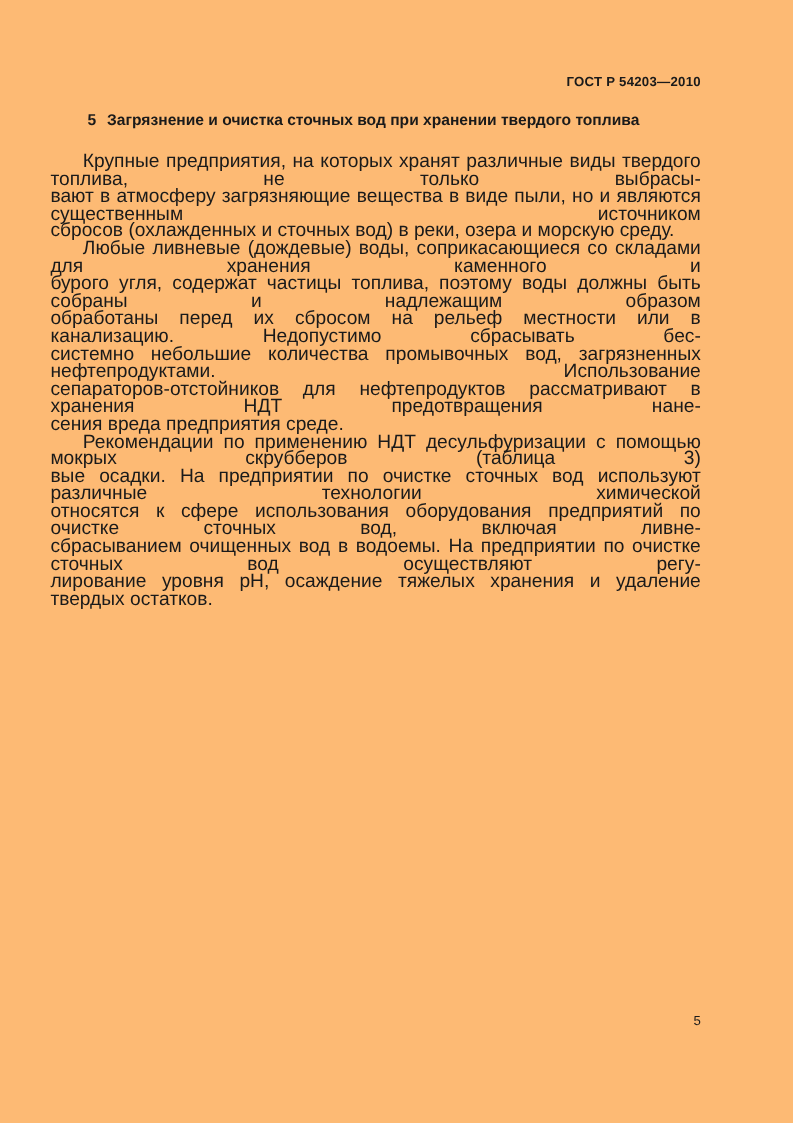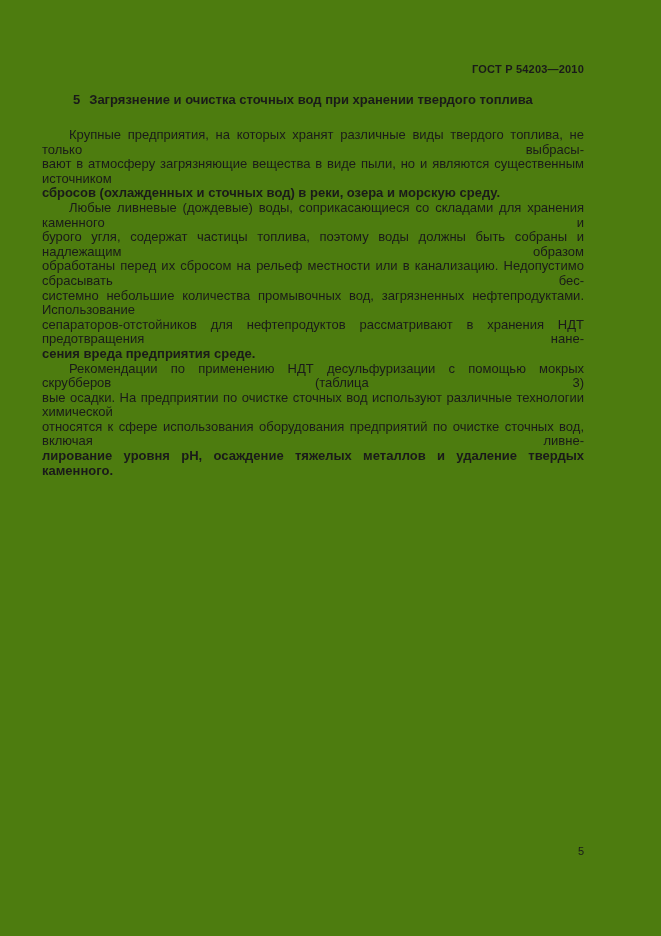--- a/index.html
+++ b/index.html
@@ -4,21 +4,21 @@
 <style>
   html, body {
     margin: 0;
     padding: 0;
     background: #ffffff;
   }
   .page {
     position: relative;
     width: 661px;
     height: 936px;
-    background: #4d7c0f;
+    background: #fdba74;
     font-family: "Liberation Sans", "DejaVu Sans", sans-serif;
     color: #1a1a1a;
     overflow: hidden;
   }
   .content {
     position: absolute;
     left: 42px;
     top: 63px;
     width: 542px;
   }
@@ -33,37 +33,36 @@
     margin: 16px 0 0 31px;
     font-size: 13px;
     font-weight: bold;
     line-height: 15px;
   }
   .section-heading .sec-num {
     margin-right: 9px;
   }
   .paragraphs {
     margin-top: 21px;
-    font-size: 13px;
+    font-size: 16px;
     line-height: 14.6px;
   }
   .paragraph {
     margin: 0;
   }
   .line {
     text-align: justify;
     text-align-last: justify;
     white-space: normal;
   }
   .line.first {
     text-indent: 27px;
   }
   .line.last {
     text-align-last: left;
-    font-weight: bold;
   }
   .page-footer {
     position: absolute;
     left: 42px;
     top: 845px;
     width: 542px;
     text-align: right;
     font-size: 11px;
     line-height: 13px;
   }
@@ -88,18 +87,19 @@
           <div class="line">бурого угля, содержат частицы топлива, поэтому воды должны быть собраны и надлежащим образом</div>
           <div class="line">обработаны перед их сбросом на рельеф местности или в канализацию. Недопустимо сбрасывать бес-</div>
           <div class="line">системно небольшие количества промывочных вод, загрязненных нефтепродуктами. Использование</div>
           <div class="line">сепараторов-отстойников для нефтепродуктов рассматривают в хранения НДТ предотвращения нане-</div>
           <div class="line last">сения вреда предприятия среде.</div>
         </div>
         <div class="paragraph">
           <div class="line first">Рекомендации по применению НДТ десульфуризации с помощью мокрых скрубберов (таблица 3)</div>
           <div class="line">вые осадки. На предприятии по очистке сточных вод используют различные технологии химической</div>
           <div class="line">относятся к сфере использования оборудования предприятий по очистке сточных вод, включая ливне-</div>
-          <div class="line last">лирование уровня pH, осаждение тяжелых металлов и удаление твердых каменного.</div>
+          <div class="line">сбрасыванием очищенных вод в водоемы. На предприятии по очистке сточных вод осуществляют регу-</div>
+          <div class="line last">лирование уровня pH, осаждение тяжелых хранения и удаление твердых остатков.</div>
         </div>
       </div>
   </div>
   <div class="page-footer">5</div>
 </div>
 
 </body></html>

